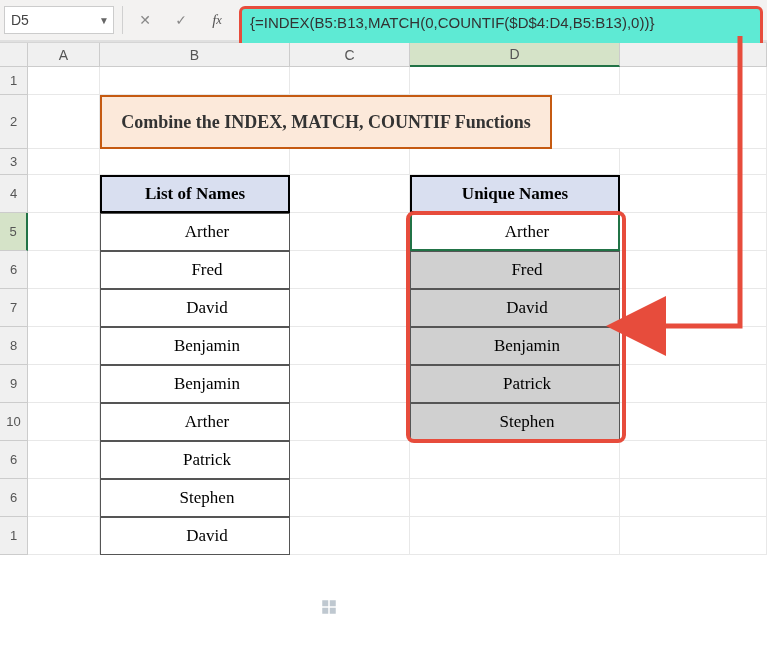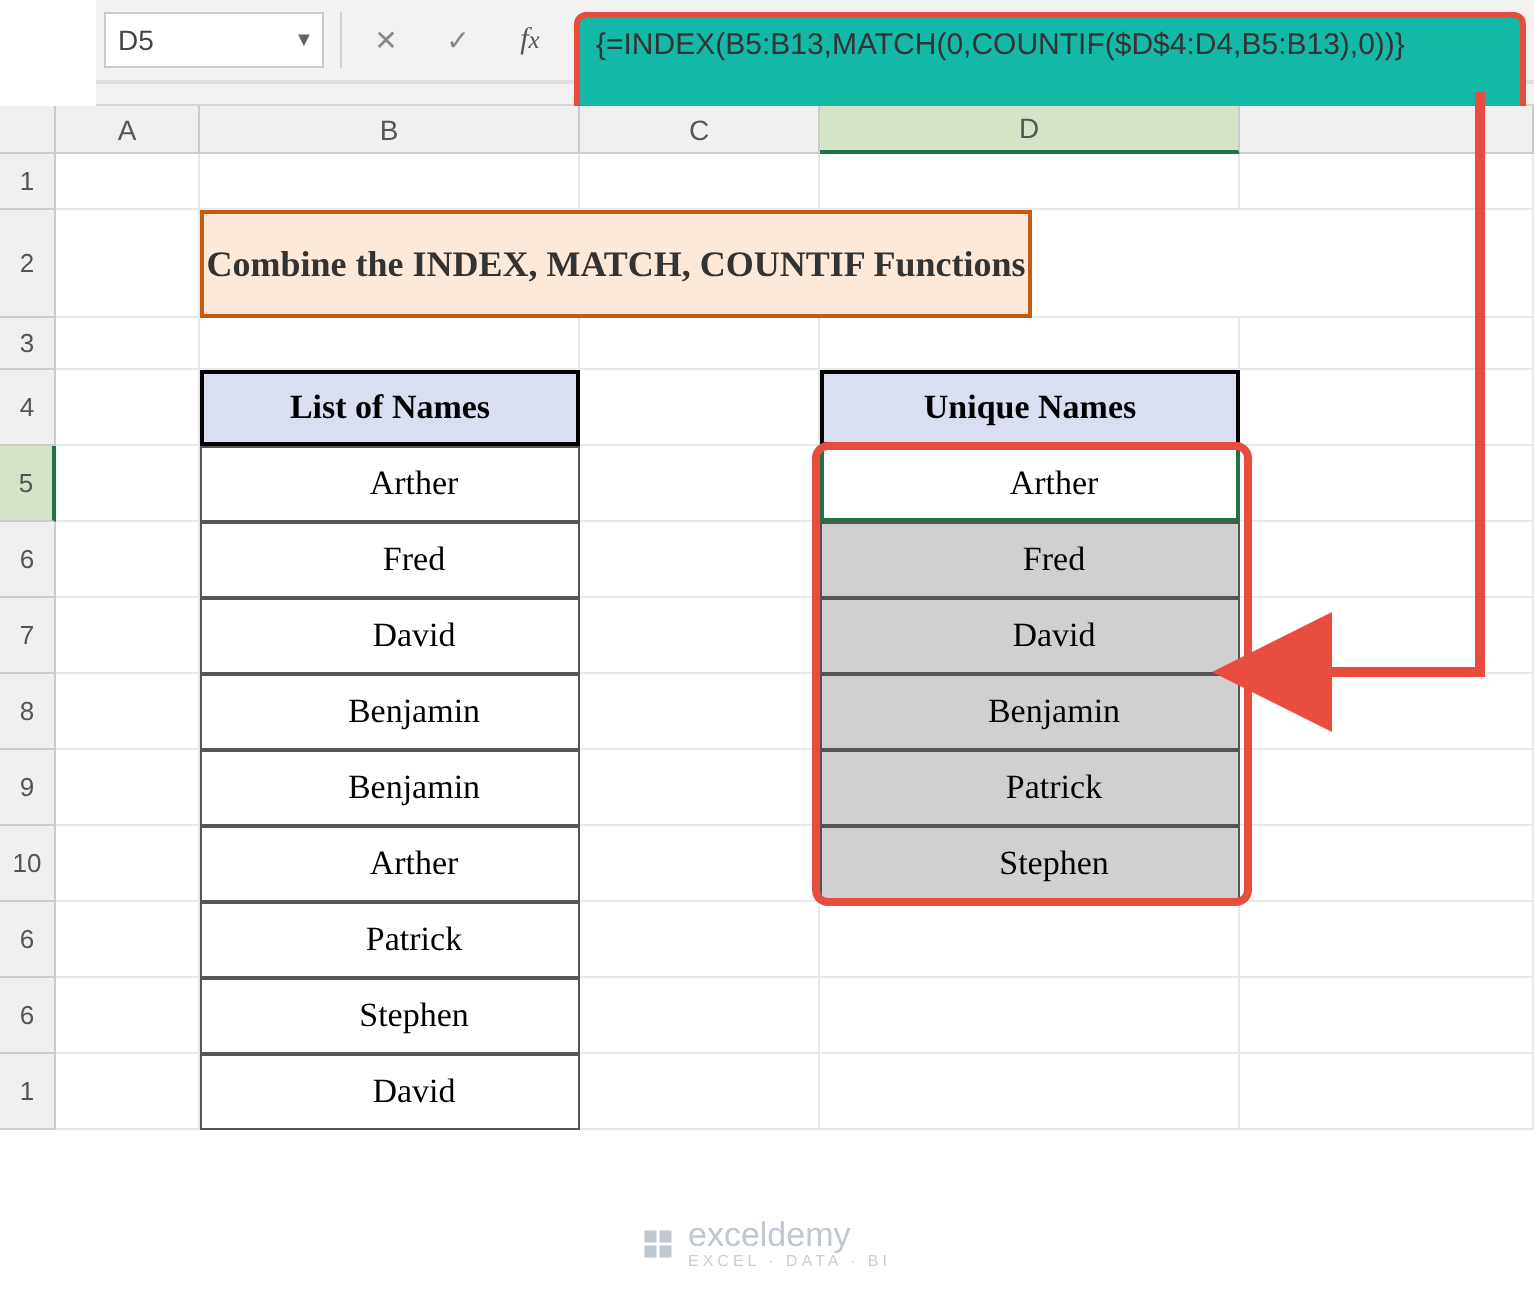--- a/index.html
+++ b/index.html
@@ -7,23 +7,23 @@
   
   
   .toolbar { display: flex; align-items: stretch; height: 42px; background: #f3f2f1; border-bottom: 2px solid #e0e0e0; gap: 8px; padding: 6px 4px; }
   .namebox-wrap { display: flex; align-items: center; background: #fff; border: 1px solid #ccc; height: 28px; }
   .namebox { width: 90px; padding: 0 6px; font-size: 14px; color: #444; background: transparent; border: none; outline: none; }
   .namebox-arrow { width: 18px; text-align: center; color: #666; font-size: 10px; }
   .fb-divider { width: 1px; background: #d0d0d0; }
   .fb-btn { display: flex; align-items: center; justify-content: center; width: 28px; color: #888; font-size: 14px; }
   .fb-btn.fx { font-style: italic; font-family: 'Times New Roman', serif; color: #555; font-size: 15px; }
   .formula-bar-wrap { flex: 1; display: flex; align-items: flex-start; }
-  .formula-bar { flex: 1; background: #14b8a6; border: 3px solid #e74c3c; border-radius: 6px; padding: 4px 8px; font-size: 15px; color: #333; line-height: 1.35; min-height: 55px; font-family: 'Segoe UI', Arial, sans-serif; resize: none; outline: none; }
-  
-  .toolbar-outer { background: #f3f2f1; padding-bottom: 10px; border-bottom: 1px solid #d5d5d5; margin-left: 48px; }
+  .formula-bar { flex: 1; background: #5eead4; border: 3px solid #e74c3c; border-radius: 6px; padding: 4px 8px; font-size: 15px; color: #333; line-height: 1.35; min-height: 55px; font-family: 'Segoe UI', Arial, sans-serif; resize: none; outline: none; }
+  
+  .toolbar-outer { background: #f3f2f1; padding-bottom: 0; border-bottom: 1px solid #d5d5d5; }
   
   
   .grid-area { position: relative; }
   .col-headers { display: flex; height: 24px; background: #f0f0f0; }
   .corner { width: 28px; background: #f0f0f0; border-right: 1px solid #ccc; border-bottom: 1px solid #ccc; }
   .col-h { border-right: 1px solid #ccc; border-bottom: 1px solid #ccc; display: flex; align-items: center; justify-content: center; font-size: 14px; color: #555; background: #f0f0f0; }
   .col-h.sel { background: #d5e3c8; border-bottom: 2px solid #217346; }
   .col-A { width: 72px; } .col-B { width: 190px; } .col-C { width: 120px; } .col-D { width: 210px; } .col-E { flex: 1; }
   
   .rows { display: flex; flex-direction: column; }
@@ -89,21 +89,21 @@
       <div class="cell col-A"></div>
       <div class="cell col-B"></div>
       <div class="cell col-C"></div>
       <div class="cell col-D"></div>
       <div class="cell col-E"></div>
     </div>
 
     <div class="row rowBig">
       <div class="row-h">2</div>
       <div class="cell col-A"></div>
-      <div class="cell title-cell" style="width:416px">Combine the INDEX, MATCH, COUNTIF Functions</div>
+      <div class="cell title-cell" style="width:452px">Combine the INDEX, MATCH, COUNTIF Functions</div>
       <div class="cell col-E"></div>
     </div>
 
     <div class="row" style="height:26px">
       <div class="row-h">3</div>
       <div class="cell col-A"></div>
       <div class="cell col-B"></div>
       <div class="cell col-C"></div>
       <div class="cell col-D"></div>
       <div class="cell col-E"></div>
@@ -200,18 +200,14 @@
         <path d="M0,0 L12,6 L0,12 Z" fill="#e74c3c"></path>
       </marker>
     </defs>
     <path d="M 740 65 L 740 355 L 636 355" stroke="#e74c3c" stroke-width="5" fill="none" marker-end="url(#ah)"></path>
   </svg>
 
   <div class="watermark" style="left:320px; top:555px;">
     <svg class="logo" viewBox="0 0 24 24">
         <path fill="#bfc8d0" d="M3 3h8v8H3zM13 3h8v8h-8zM3 13h8v8H3zM13 13h8v8h-8z"></path>
       </svg>
-    <div>
-      <div style="font-size:17px;">exceldemy</div>
-      <div class="sub">EXCEL · DATA · BI</div>
-    </div>
   </div>
 </div>
 
 </body></html>

